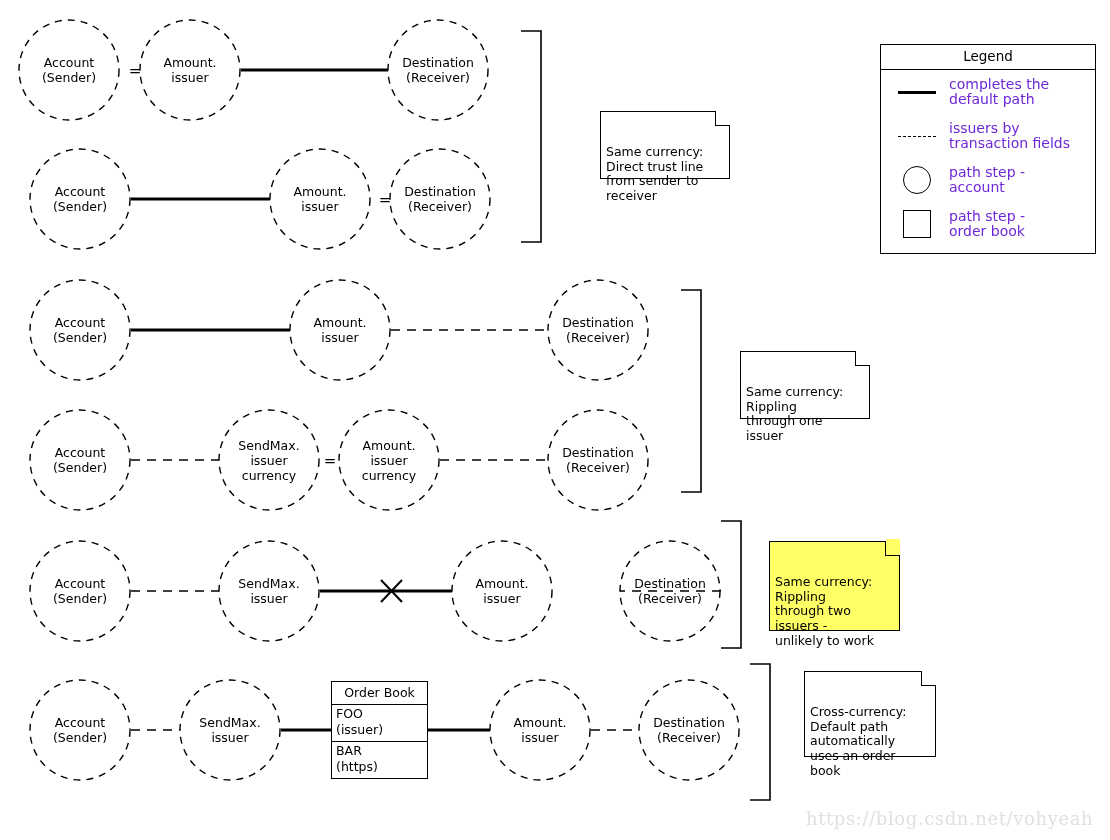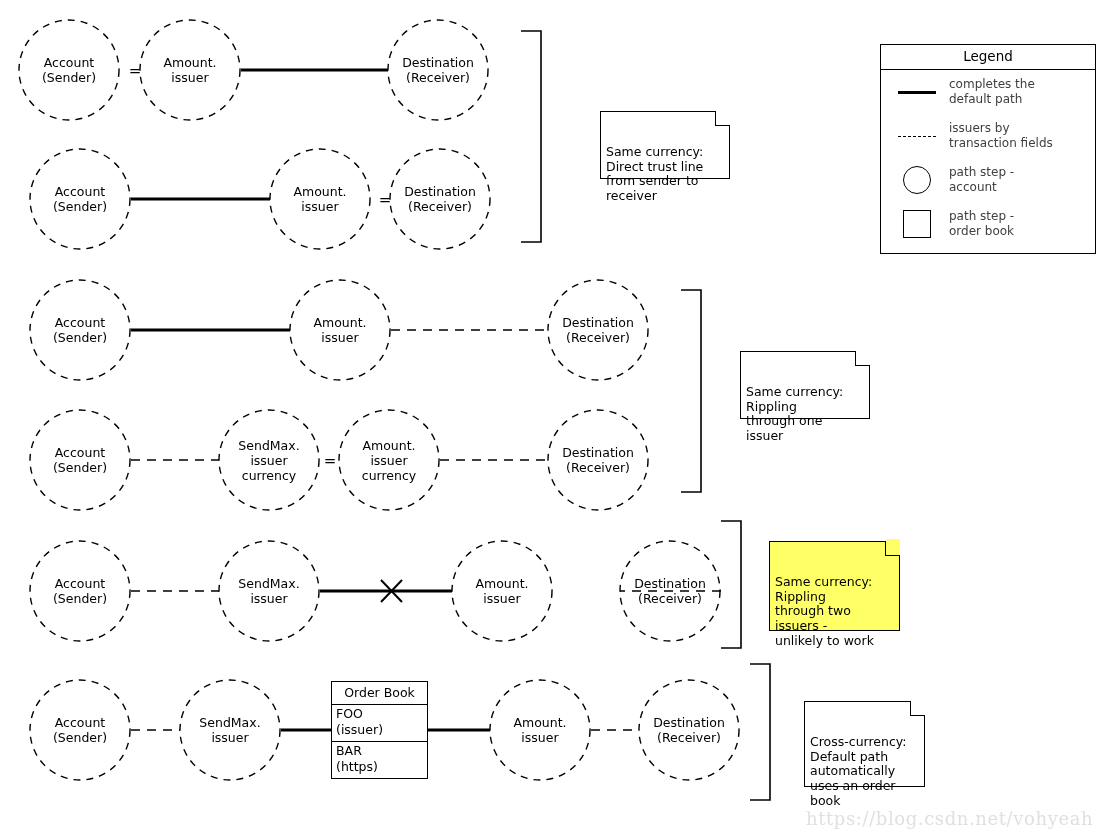--- a/index.html
+++ b/index.html
@@ -93,23 +93,23 @@
     padding-left: 10px;
   }
   .legend-sym {
     width: 52px;
     flex: 0 0 52px;
     display: flex;
     align-items: center;
     justify-content: center;
   }
   .legend-text {
-    font-size: 12px;
+    font-size: 14px;
     line-height: 15px;
-    color: #404040;
+    color: #6d28d9;
     white-space: pre-line;
     padding-left: 6px;
   }
   .sym-solid { width: 38px; height: 0; border-top: 3px solid #000; }
   .sym-dash  { width: 38px; height: 0; border-top: 1.6px dashed #000; }
   .sym-circle { width: 26px; height: 26px; border: 1.4px solid #000; border-radius: 50%; }
   .sym-square { width: 26px; height: 26px; border: 1.4px solid #000; }
 
   
   #orderbook {
@@ -282,21 +282,21 @@
 
   <div class="note yellow" style="left:769px; top:541px; width:131px; height:90px;">
     <span class="fold"></span>
     <span>Same currency:
 Rippling
 through two
 issuers -
 unlikely to work</span>
   </div>
 
-  <div class="note" style="left:804px; top:701px; width:121px; height:86px;">
+  <div class="note" style="left:804px; top:671px; width:132px; height:86px;">
     <span class="fold"></span>
     <span>Cross-currency:
 Default path
 automatically
 uses an order
 book</span>
   </div>
 
   <div id="legend" style="left:880px; top:16px; width:216px; height:210px;margin-top:28px;">
     <div id="legend-title">Legend</div>

